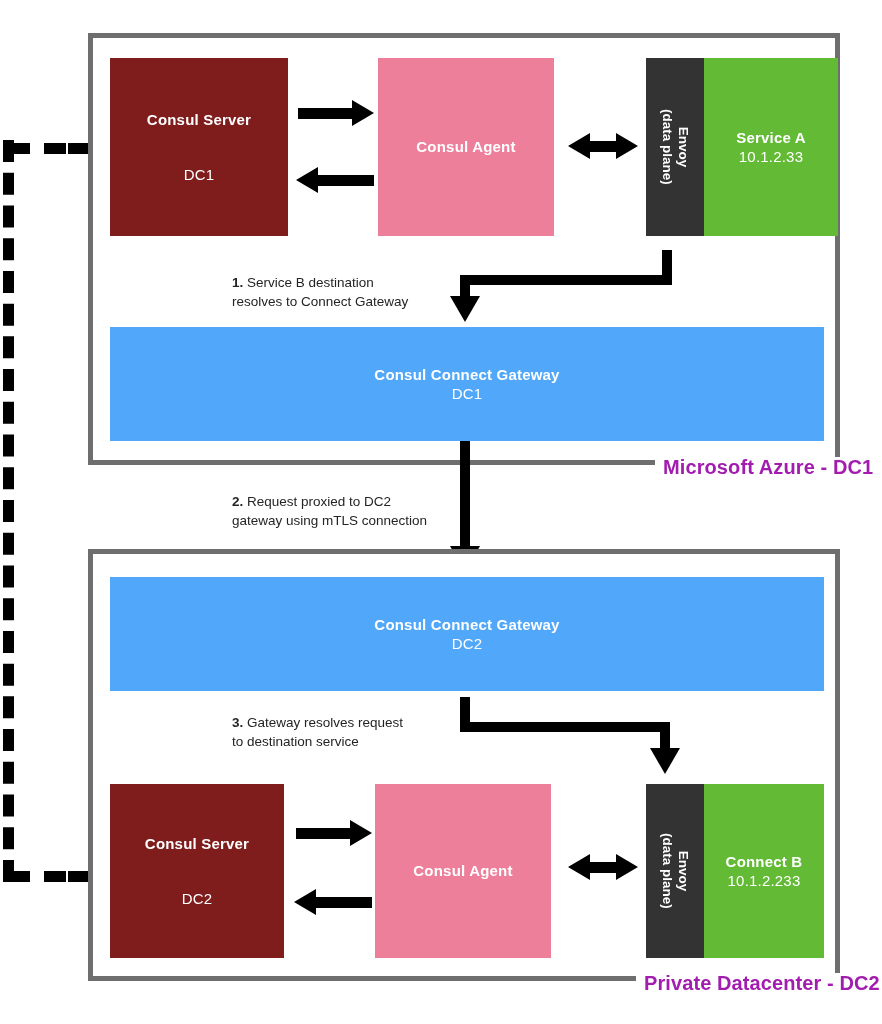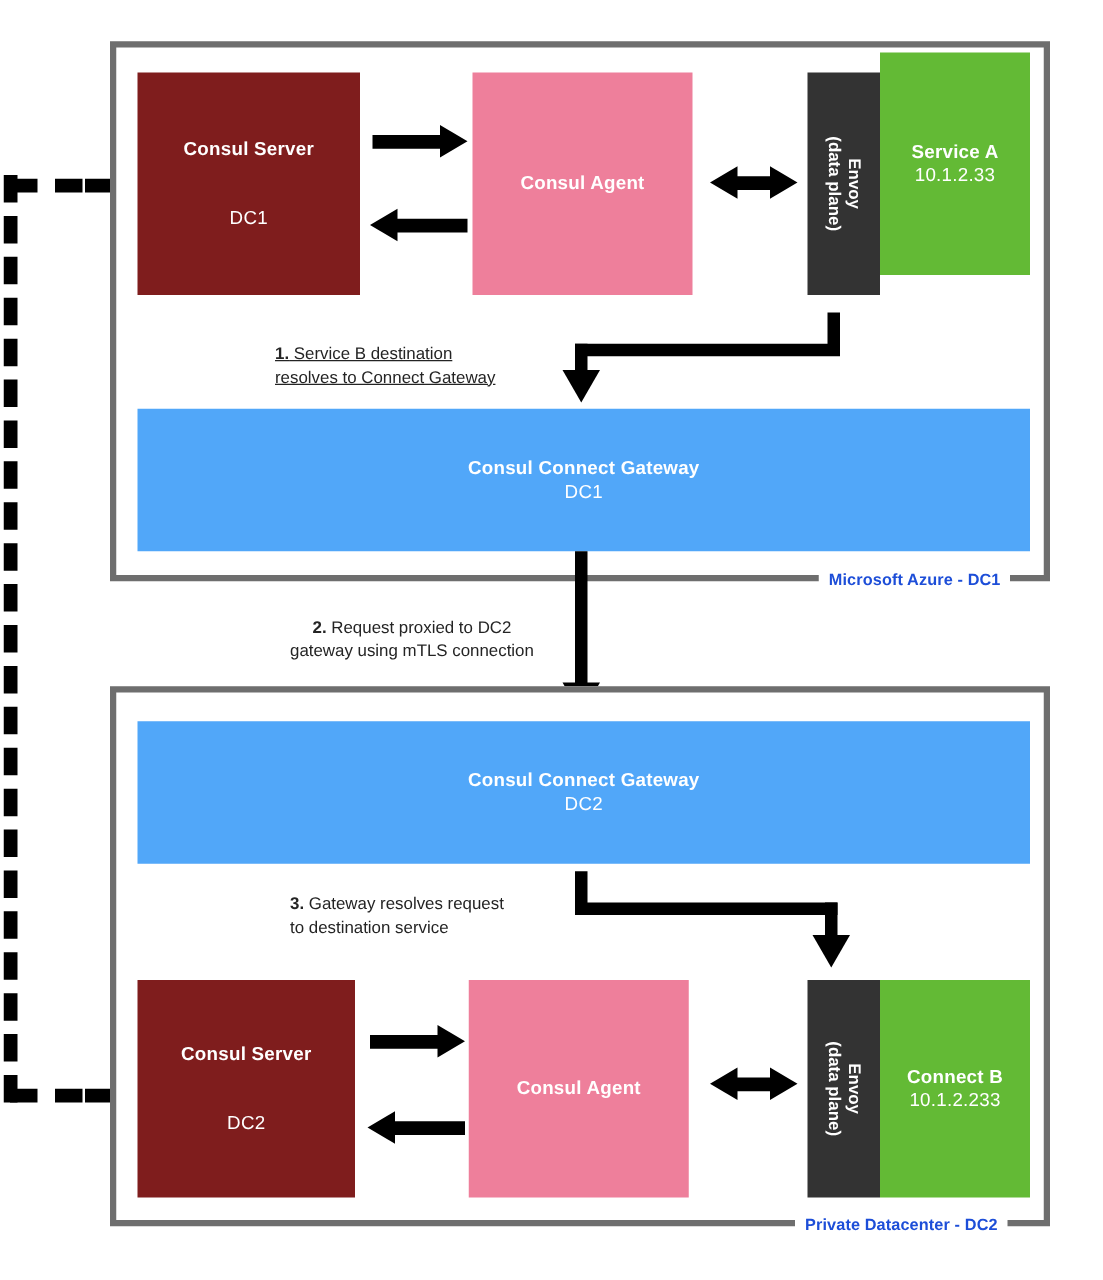--- a/index.html
+++ b/index.html
@@ -23,23 +23,23 @@
     background: #ffffff;
   }
   #dc1-box { left: 88px;  top: 33px;  width: 752px; height: 432px; }
   #dc2-box { left: 88px;  top: 549px; width: 752px; height: 432px; }
 
   
   .dc-label {
     position: absolute;
     background: #ffffff;
     padding: 0 8px;
-    font-size: 13px;
+    font-size: 20px;
     font-weight: bold;
-    color: #1d4ed8;
+    color: #a21caf;
     line-height: 1;
     white-space: nowrap;
     letter-spacing: 0.1px;
   }
   #dc1-label { left: 655px; top: 457px; }
   #dc2-label { left: 636px; top: 973px; }
 
   
   .node {
     position: absolute;
@@ -57,21 +57,21 @@
   .server  { background: #7f1d1d; gap: 36px; }
   .agent   { background: #ee7f9b; }
   .gateway { background: #51a7f9; text-align: center; }
   .svc     { background: #63ba35; }
   .envoy   { background: #333333; }
 
   
   #server-dc1  { left: 110px; top: 58px;  width: 178px; height: 178px; }
   #agent-dc1   { left: 378px; top: 58px;  width: 176px; height: 178px; }
   #envoy-dc1   { left: 646px; top: 58px;  width: 58px;  height: 178px; }
-  #svc-a       { left: 704px; top: 42px;  width: 120px; height: 178px; }
+  #svc-a       { left: 704px; top: 58px;  width: 134px; height: 178px; }
   #gateway-dc1 { left: 110px; top: 327px; width: 714px; height: 114px; }
 
   
   #gateway-dc2 { left: 110px; top: 577px; width: 714px; height: 114px; }
   #server-dc2  { left: 110px; top: 784px; width: 174px; height: 174px; }
   #agent-dc2   { left: 375px; top: 784px; width: 176px; height: 174px; }
   #envoy-dc2   { left: 646px; top: 784px; width: 58px;  height: 174px; }
   #svc-b       { left: 704px; top: 784px; width: 120px; height: 174px; }
 
   
@@ -128,22 +128,22 @@
 
   
   .note {
     position: absolute;
     font-size: 13.5px;
     color: #242424;
     line-height: 1.38;
     white-space: nowrap;
   }
   .note b { font-weight: bold; }
-  #note-1 { left: 220px; top: 274px; text-decoration: underline; }
-  #note-2 { left: 232px; top: 493px; text-align: center; }
+  #note-1 { left: 232px; top: 274px; }
+  #note-2 { left: 232px; top: 493px; }
   #note-3 { left: 232px; top: 714px; }
 </style>
 </head>
 <body>
 
 <div id="canvas">
 
   <div class="dash-v" style="left:3px; top:140px; height:742px;"></div>
   <div class="dash-h" style="left:8px; top:143px; width:58px;"></div>
   <div class="dash-h" style="left:8px; top:871px; width:58px;"></div>

